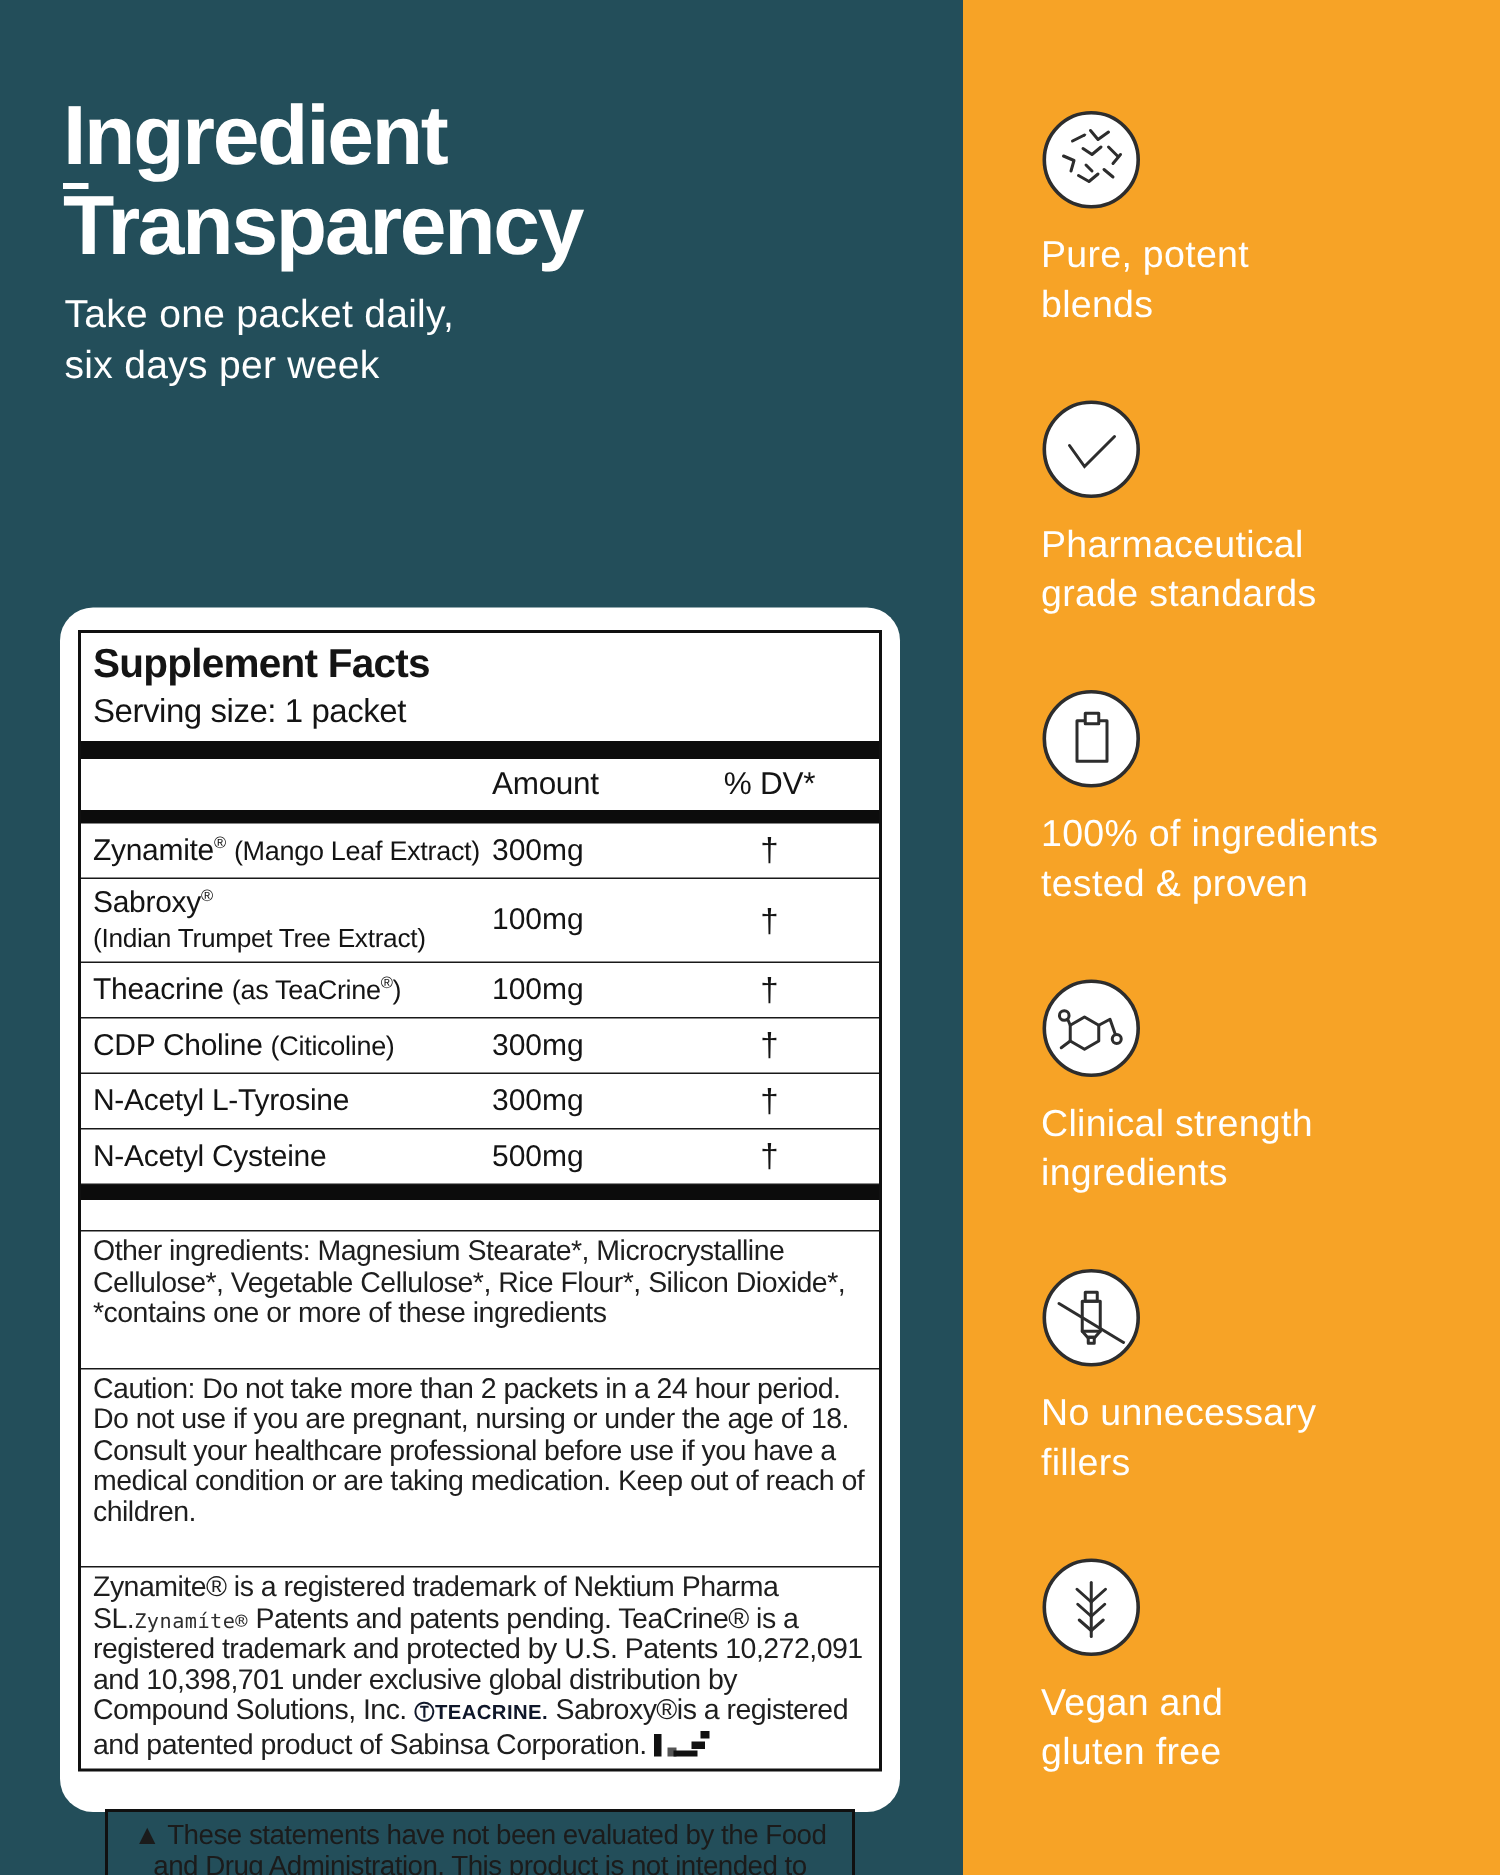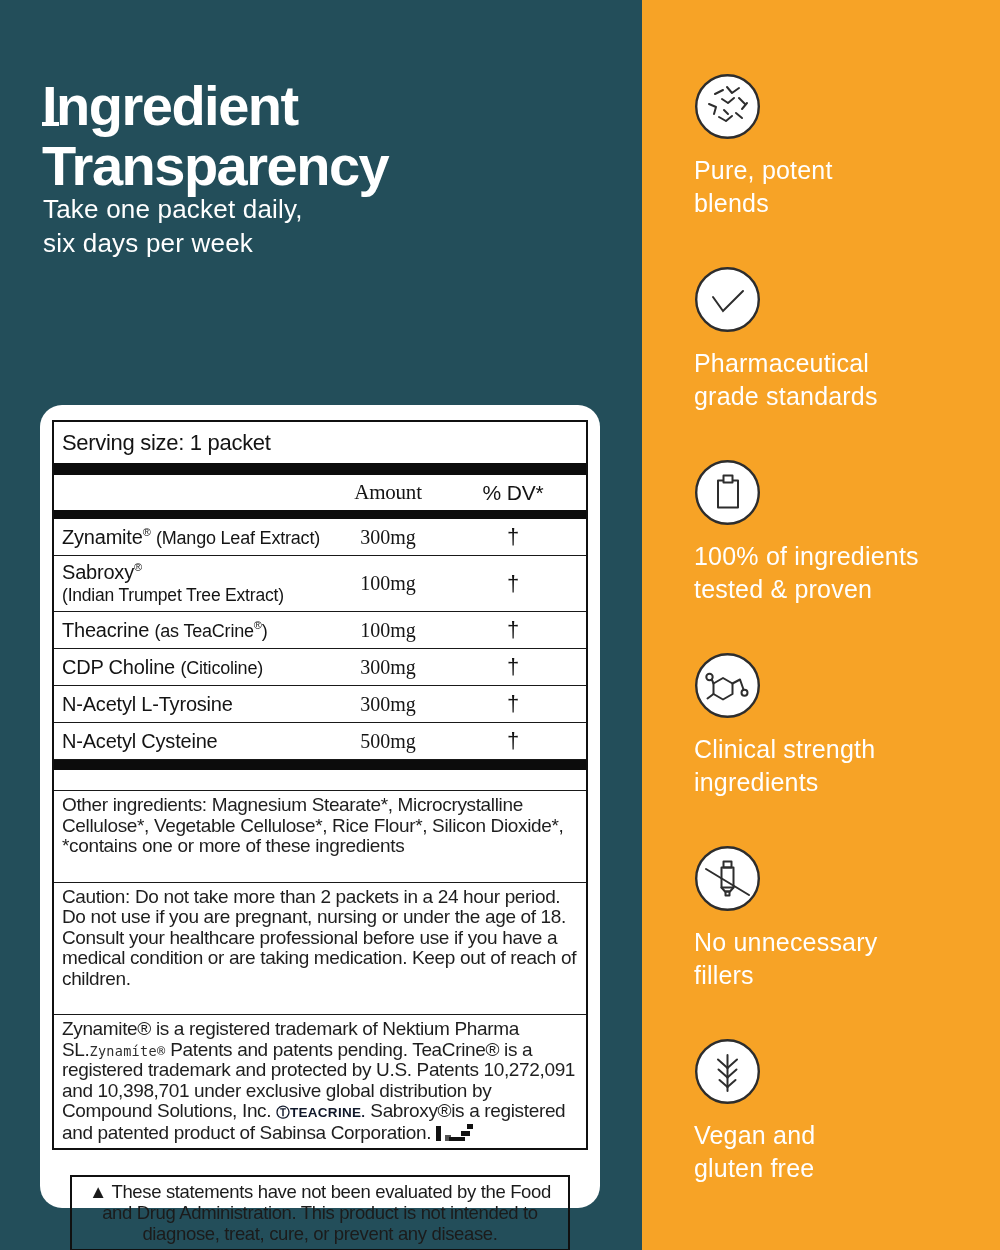--- a/index.html
+++ b/index.html
@@ -2,38 +2,38 @@
 <html><head>
 <meta charset="utf-8">
 <style>
   * { margin:0; padding:0; box-sizing:border-box; }
   html,body { width:1000px; height:1250px; }
   body { font-family:"Liberation Sans","DejaVu Sans",sans-serif; }
   .page { position:relative; width:1000px; height:1250px; display:flex; overflow:hidden; }
 
   
   .left-panel { position:relative; width:642px; height:1250px; background:#234E5A; }
-  .headline { position:absolute; left:42px; top:76px; color:#FFFFFF; font-size:56px;
+  .headline { position:absolute; left:42px; top:60px; color:#FFFFFF; font-size:56px;
               font-weight:700; letter-spacing:-1.5px; line-height:1.08; }
   .headline-accent { position:absolute; left:42px; top:122px; width:17px; height:4px; background:#FFFFFF; }
   .subtitle { position:absolute; left:43px; top:192px; color:#FFFFFF; font-size:26px;
               font-weight:400; line-height:1.32; letter-spacing:0.2px; }
 
   
   .sf-card { position:absolute; left:40px; top:405px; width:560px; height:803px;
              background:#FFFFFF; border-radius:22px; padding:15px 12px 12px; }
   .sf-box { border:2.5px solid #101010; color:#141414; }
   .sf-head { padding:5px 8px 7px; }
   .sf-title { font-size:27px; font-weight:700; letter-spacing:-0.5px; }
   .sf-serving { font-size:22px; letter-spacing:-0.3px; margin-top:3px; }
   .bar { background:#0c0c0c; }
   .bar-1 { height:12px; } .bar-2 { height:9px; } .bar-3 { height:10px; }
   .sf-cols { display:flex; align-items:center; padding:5px 8px; font-size:21px; letter-spacing:-0.2px; }
   .col-name { flex:1; }
-  .col-amt { width:120px; text-align:center;font-family:Liberation Serif, serif; }
+  .col-amt { width:120px; text-align:left; }
   .col-dv { width:130px; text-align:center; }
   .sf-row { display:flex; align-items:center; padding:5px 8px; border-bottom:1.5px solid #191919; min-height:34px; }
   .sf-row:last-of-type { border-bottom:none; }
   .ing-name { font-size:20px; letter-spacing:-0.2px; white-space:nowrap; }
   .ing-name sup { font-size:11px; }
   .ing-note { font-size:18px; }
   .note-block { display:block; white-space:nowrap; font-size:17.5px; margin-top:1px; }
   .ing-amt { font-size:20px; }
   .ing-dv { font-size:22px; }
   .sf-dvnote { padding:6px 8px; font-size:20px; letter-spacing:-0.2px; }
@@ -66,20 +66,21 @@
     </div>
     <div class="headline-accent"></div>
     <div class="subtitle">
       <div>Take one packet daily,</div>
       <div>six days per week</div>
     </div>
 
     <div class="sf-card">
       <div class="sf-box">
         <div class="sf-head">
+          <div class="sf-title">Supplement Facts</div>
           <div class="sf-serving">Serving size: 1 packet</div>
         </div>
         <div class="bar bar-1"></div>
 
         <div class="sf-cols">
           <div class="col-name"></div>
           <div class="col-amt">Amount</div>
           <div class="col-dv">% DV*</div>
         </div>
         <div class="bar bar-2"></div>

